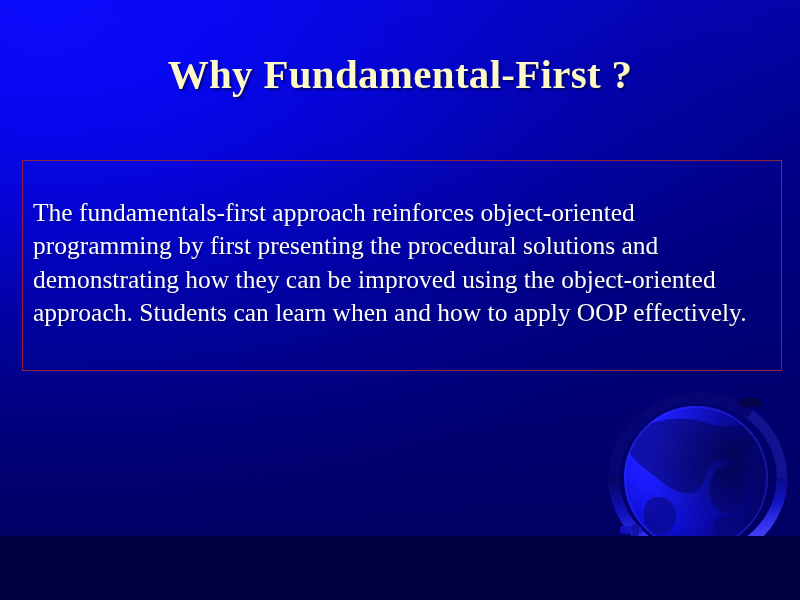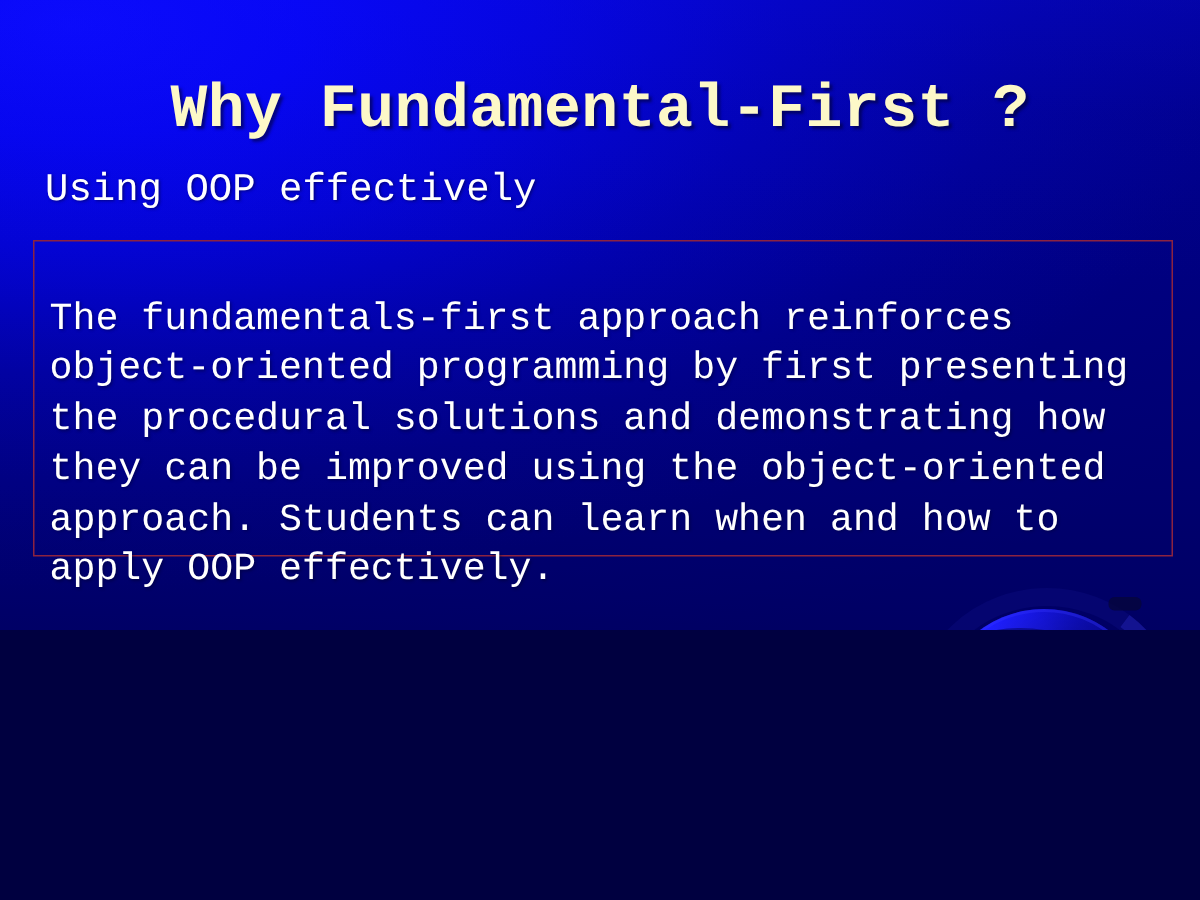--- a/index.html
+++ b/index.html
@@ -3,23 +3,23 @@
 <meta charset="utf-8">
 <style>
   html, body {
     margin: 0;
     padding: 0;
     background: #000040;
   }
   #slide {
     position: relative;
     width: 800px;
-    height: 420px;
+    height: 536px;
     overflow: hidden;
-    font-family: Liberation Mono, monospace;
+    font-family: Liberation Serif, serif;
     background: #000000;
   }
 
   
   .bg-base {
     position: absolute;
     inset: 0;
     background: #00007e;
   }
   .bg-glow {
@@ -202,21 +202,20 @@
         <rect x="139" y="20" width="22" height="9" rx="4" fill="#06063a" opacity="0.9"></rect>
       </g>
     </svg>
   </div>
 
   <div class="band-edge"></div>
   <div class="bottom-band"></div>
 
   <h1 class="title">Why Fundamental-First ?</h1>
 
-  <div class="subtitle">Using OOP effectively</div>
 
   <div class="body-box">
     <p class="body-text">The fundamentals-first approach reinforces object-oriented programming by first presenting the procedural solutions and demonstrating how they can be improved using the object-oriented approach. Students can learn when and how to apply OOP effectively.</p>
   </div>
 
   <div class="page-number">16</div>
 
 </div>
 
 </body></html>

